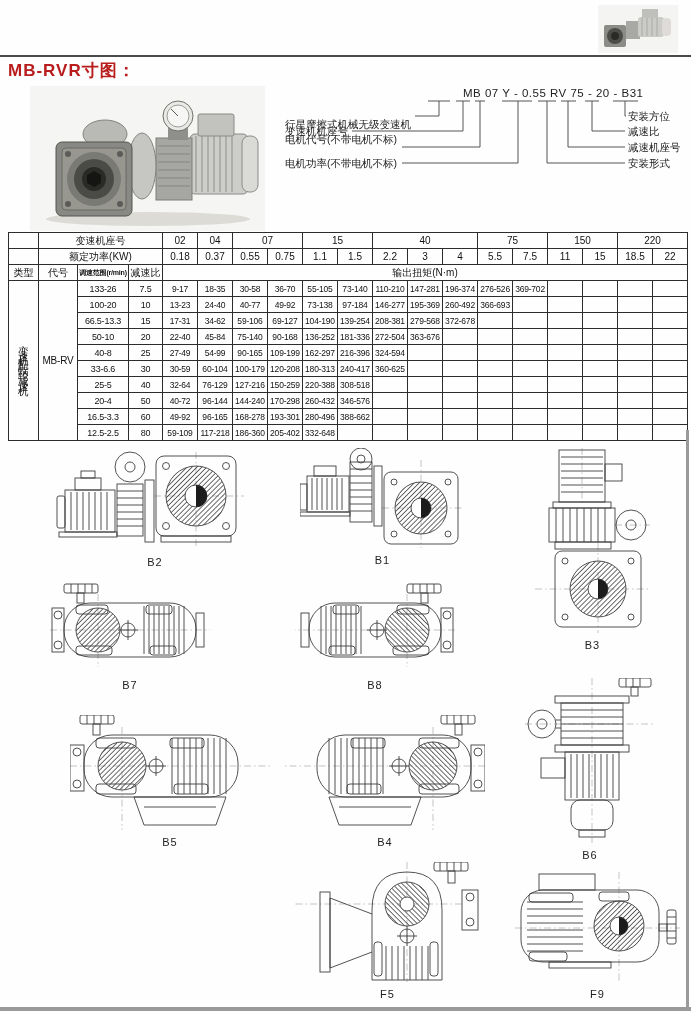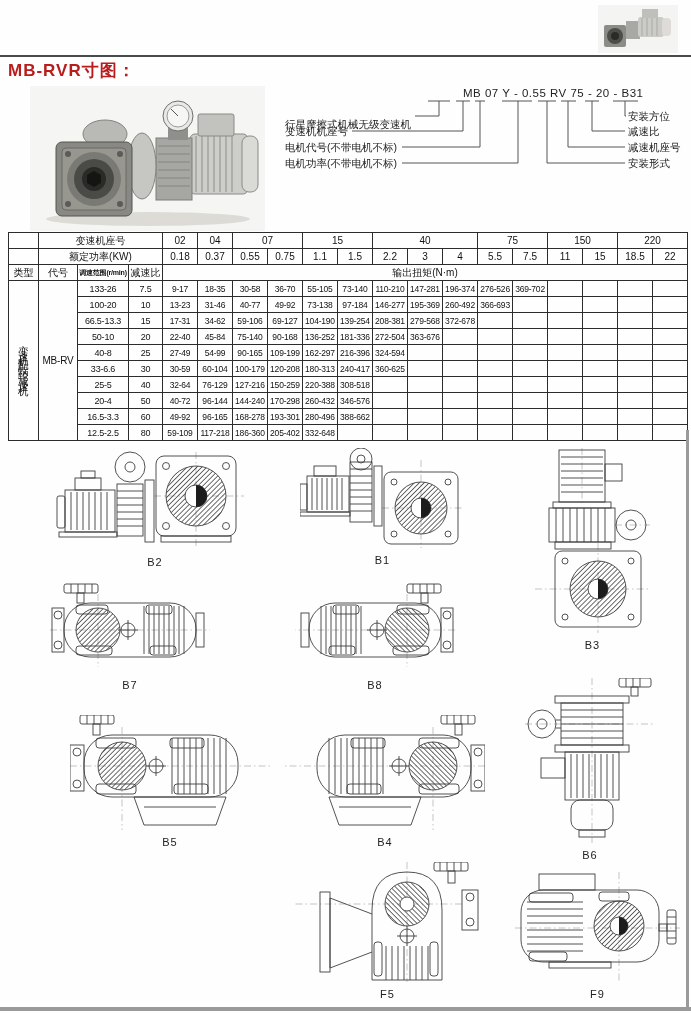--- a/index.html
+++ b/index.html
@@ -274,21 +274,21 @@
         <path d="M238 16V78H122"></path>
         <path d="M267 16V78H345"></path>
         <path d="M288 16V62H345"></path>
         <path d="M312 16V46H345"></path>
         <path d="M345 16V31H346"></path>
       </g>
     </svg>
     <div class="code-text">MB 07 Y - 0.55 RV 75 - 20 - B31</div>
     <div class="cd-label" style="left:5px;top:25px;margin-top:8px;">行星摩擦式机械无级变速机</div>
     <div class="cd-label" style="left:5px;top:40px;">变速机机座号</div>
-    <div class="cd-label" style="left:5px;top:56px;">电机代号(不带电机不标)</div>
+    <div class="cd-label" style="left:5px;top:48px;">电机代号(不带电机不标)</div>
     <div class="cd-label" style="left:5px;top:72px;">电机功率(不带电机不标)</div>
     <div class="cd-label" style="left:348px;top:25px;">安装方位</div>
     <div class="cd-label" style="left:348px;top:40px;">减速比</div>
     <div class="cd-label" style="left:348px;top:56px;">减速机座号</div>
     <div class="cd-label" style="left:348px;top:72px;">安装形式</div>
   </div>
 
   <div class="spec-table-wrap">
     <table class="spec">
       <colgroup>
@@ -369,21 +369,21 @@
             <td>369-702</td>
             <td></td>
             <td></td>
             <td></td>
             <td></td>
           </tr>
           <tr style="height: 15px;">
             <td class="num">100-20</td>
             <td class="num">10</td>
             <td>13-23</td>
-            <td>31-46</td>
+            <td>24-40</td>
             <td>40-77</td>
             <td>49-92</td>
             <td>73-138</td>
             <td>97-184</td>
             <td>146-277</td>
             <td>195-369</td>
             <td>260-492</td>
             <td>366-693</td>
             <td></td>
             <td></td>

